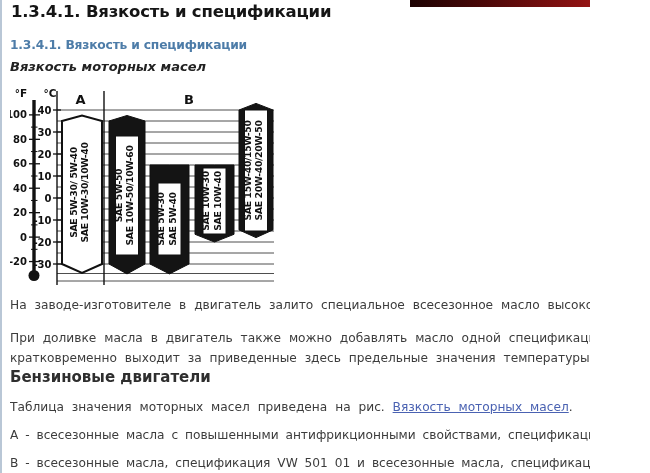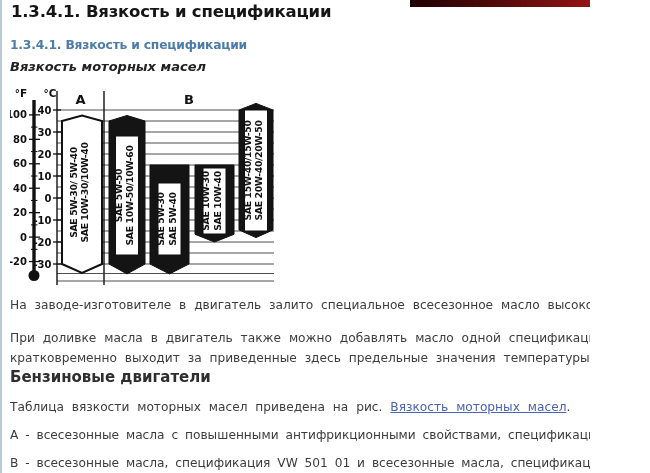--- a/index.html
+++ b/index.html
@@ -140,17 +140,17 @@
 
   <p class="body p1">На заводе-изготовителе в двигатель залито специальное всесезонное масло высокого качества, которое м</p>
 
   <div class="body p2">
     <div>При доливке масла в двигатель также можно добавлять масло одной спецификации в масло другой сп</div>
     <div>кратковременно выходит за приведенные здесь предельные значения температуры, масло заменять не сл</div>
   </div>
 
   <h3 class="engines">Бензиновые двигатели</h3>
 
-  <p class="body p3"><span>Таблица вязкости моторных масел приведена на рис. </span><a class="body-link" href="#">Вязкость моторных масел</a><span>.</span></p>
+  <p class="body p3"><span>Таблица значения моторных масел приведена на рис. </span><a class="body-link" href="#">Вязкость моторных масел</a><span>.</span></p>
 
   <p class="body pa">А - всесезонные масла с повышенными антифрикционными свойствами, спецификация VW 500 00.</p>
   <p class="body pb">В - всесезонные масла, спецификация VW 501 01 и всесезонные масла, спецификации API-SF или SG.</p>
 </div>
 
 </body></html>

